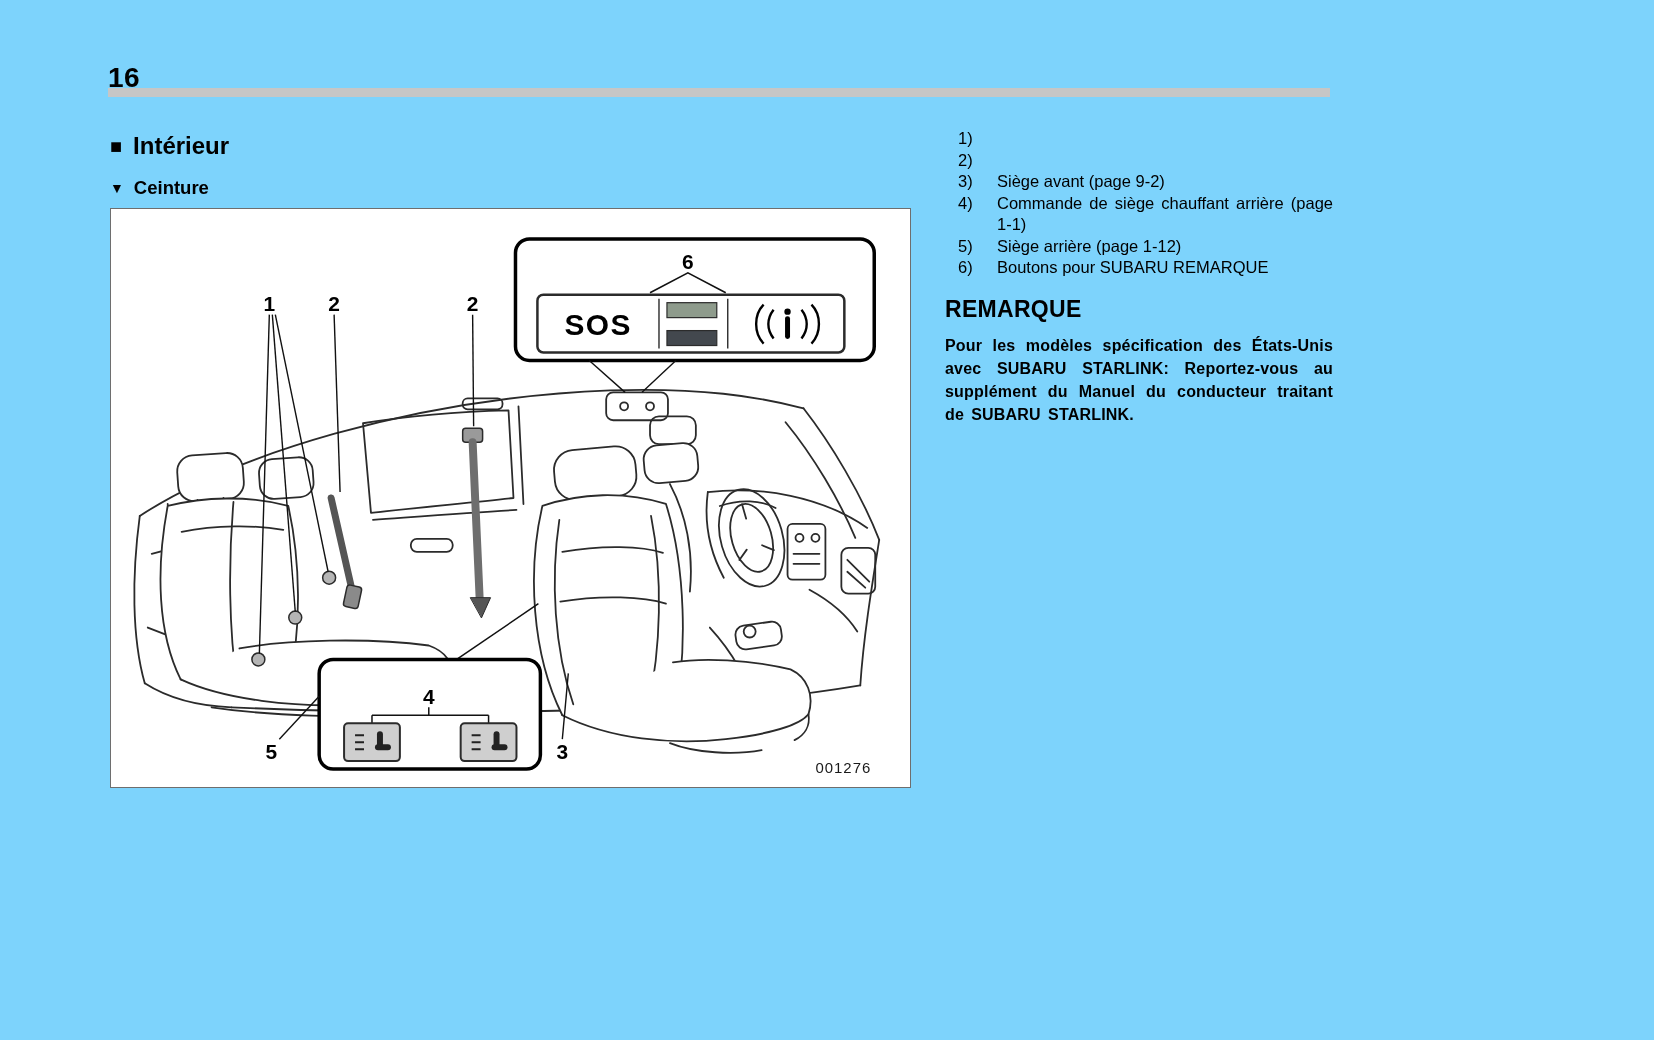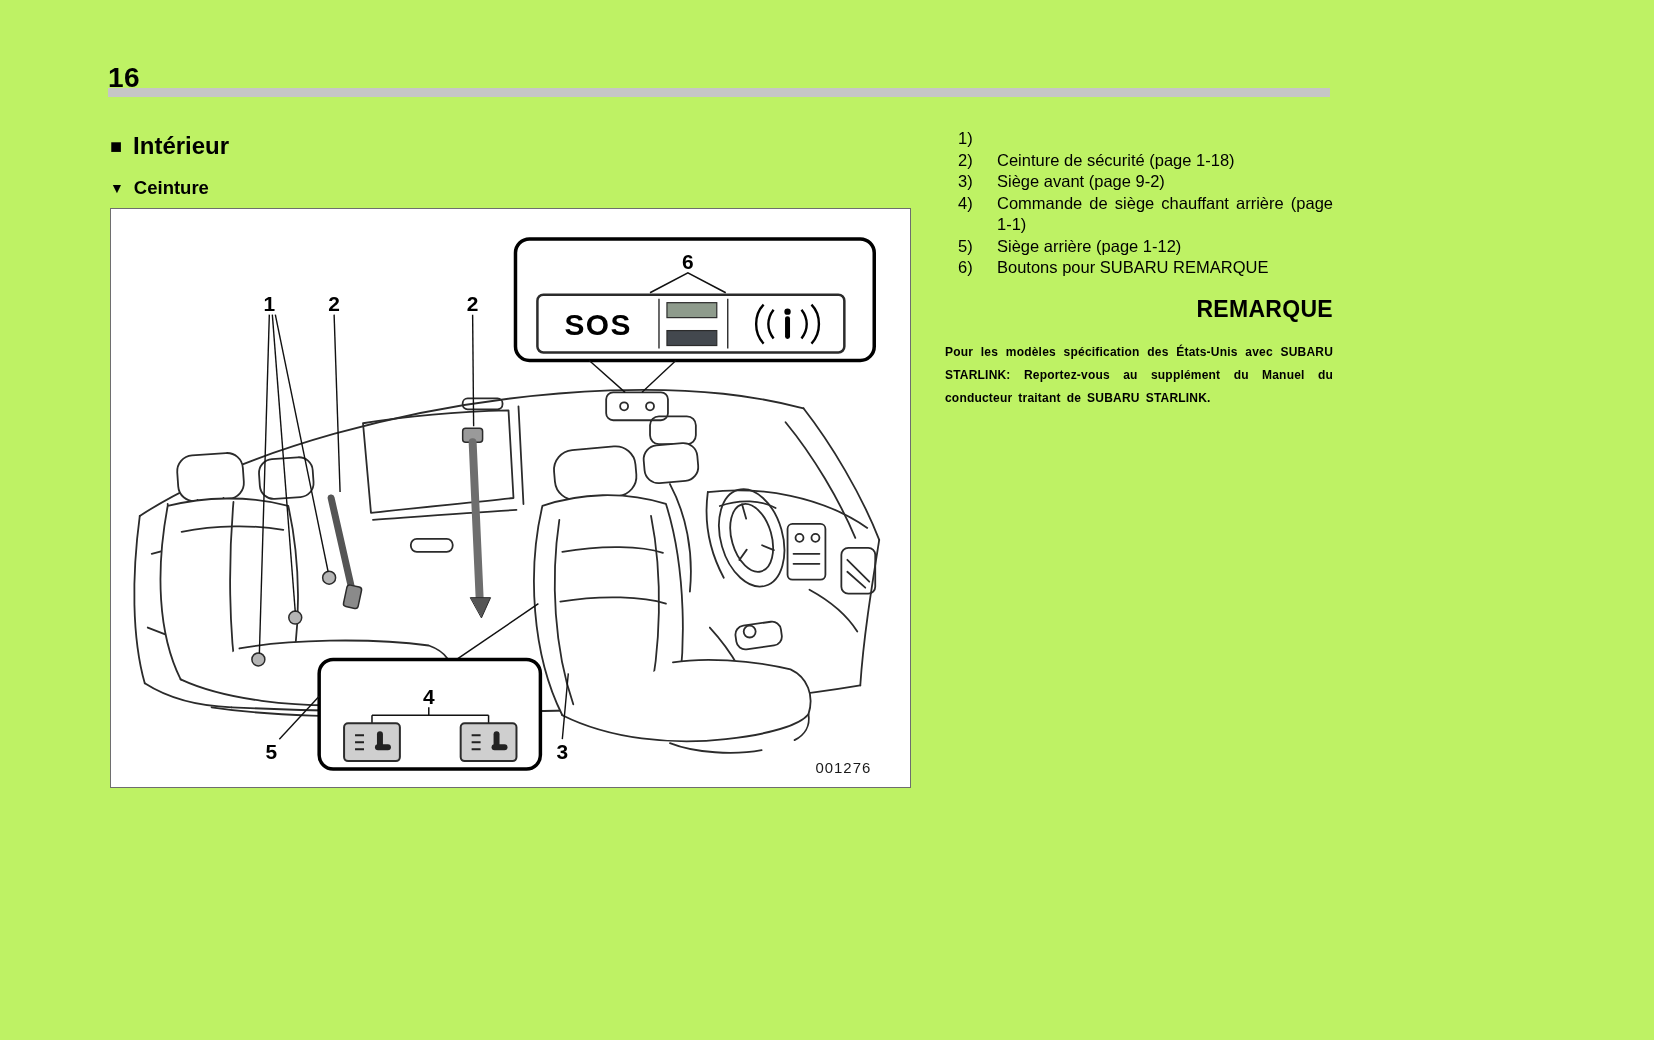--- a/index.html
+++ b/index.html
@@ -2,21 +2,21 @@
 <html><head>
 <meta charset="utf-8">
 <style>
   * { box-sizing: border-box; }
   html, body { margin: 0; padding: 0; }
   body {
     width: 1654px; height: 1040px;
     background: #ffffff; color: #000;
     font-family: "Liberation Sans", "DejaVu Sans", sans-serif;
   }
-  .page { position: relative; width: 1654px; height: 1040px; overflow: hidden; background: #bef264; text-decoration: underline; }
+  .page { position: relative; width: 1654px; height: 1040px; overflow: hidden; background: #7dd3fc; text-decoration: underline; }
 
   
   .band-bar { position: absolute; left: 108px; top: 88px; width: 1222px; height: 9px; background: #c6c6c6; }
   .pagenum  { position: absolute; left: 108px; top: 62px; font-size: 28px; font-weight: 700; letter-spacing: 0.5px; }
 
   
   .sec-title { position: absolute; left: 110px; top: 132px; display: flex; align-items: center; gap: 11px;
                font-size: 24px; font-weight: 700; }
   .sec-title .sq { font-size: 20px; line-height: 1; }
   .sub-title { position: absolute; left: 110px; top: 177px; display: flex; align-items: center; gap: 10px;
@@ -27,22 +27,22 @@
   .diagram { position: absolute; left: 110px; top: 208px; width: 801px; height: 580px; margin: 0;
              border: 1px solid #6e6e6e; background: #fff; }
   svg text { font-family: "Liberation Sans", "DejaVu Sans", sans-serif; }
 
   
   .legend { position: absolute; left: 945px; top: 128px; width: 388px; }
   .legend-list { list-style: none; margin: 0; padding: 0; font-size: 16.5px; line-height: 21.5px; }
   .legend-list li { display: flex; }
   .legend-list .n { flex: 0 0 52px; padding-left: 13px; }
   .legend-list .t { flex: 1; text-align: justify; }
-  .remark-title { margin: 17px 0 0 0; font-size: 23px; font-weight: 700; letter-spacing: 0.3px; text-align: right; }
-  .remark-body  { margin: 18px 0 0 0; font-size: 12px; font-weight: 700; line-height: 23px;
+  .remark-title { margin: 17px 0 0 0; font-size: 23px; font-weight: 700; letter-spacing: 0.3px; }
+  .remark-body  { margin: 11px 0 0 0; font-size: 16px; font-weight: 700; line-height: 23px;
                   text-align: justify; word-spacing: 2.5px; letter-spacing: 0.2px; }
 </style>
 </head>
 <body>
 
 <div class="page">
 
   <div class="band-bar"></div>
   <div class="pagenum">16</div>
 
@@ -200,21 +200,20 @@
     </svg>
   </figure>
 
   <aside class="legend">
     <ol class="legend-list">
       <li>
         <span class="n">1)</span>
       </li>
       <li>
         <span class="n">2)</span>
-        <span class="t">Ceinture de sécurité (page 1-18)</span>
       </li>
       <li>
         <span class="n">3)</span>
         <span class="t">Siège avant (page 9-2)</span>
       </li>
       <li>
         <span class="n">4)</span>
         <span class="t">Commande de siège chauffant arrière (page 1-1)</span>
       </li>
       <li>

